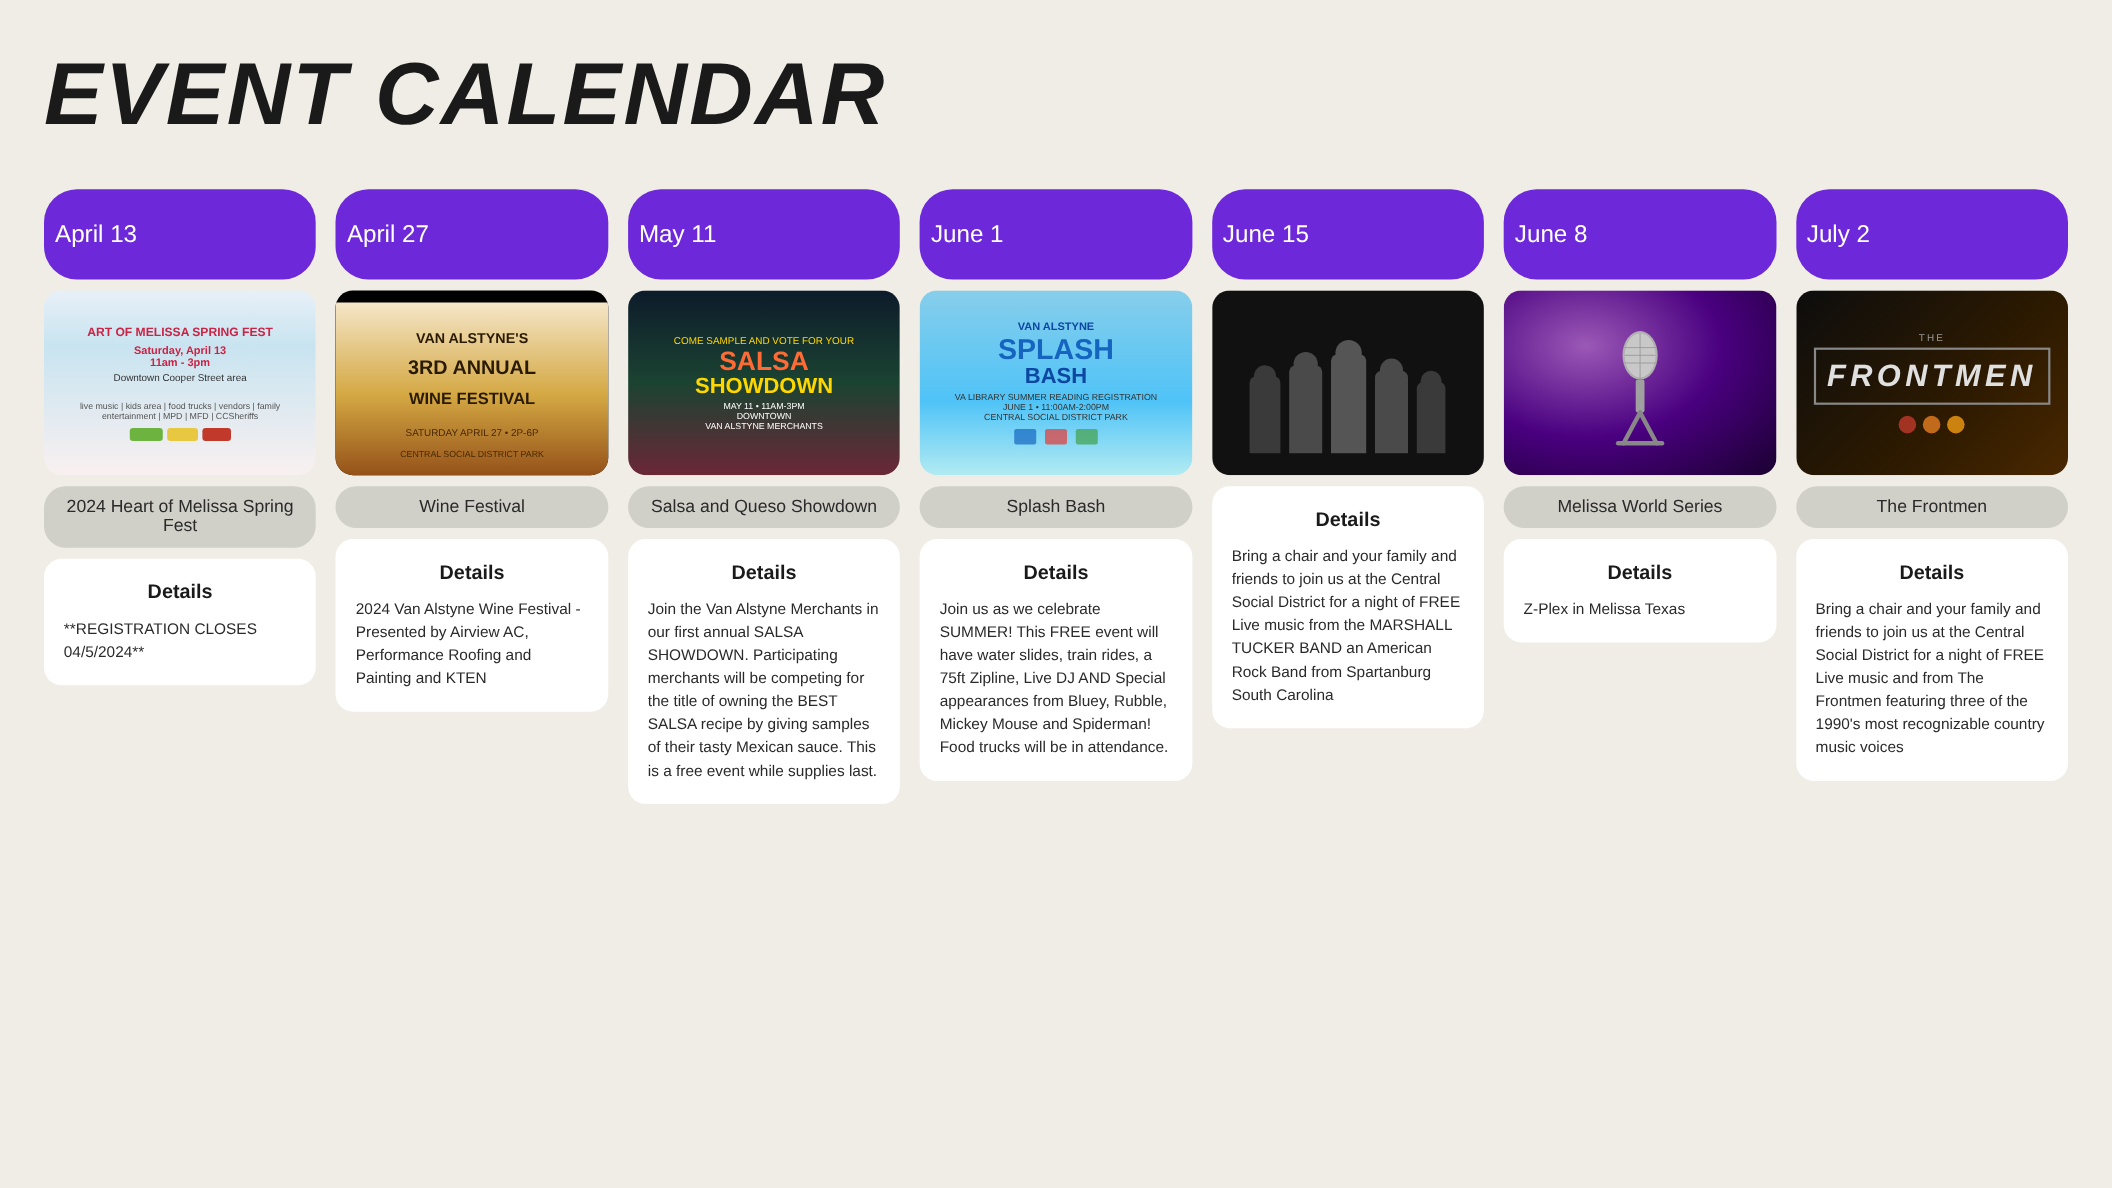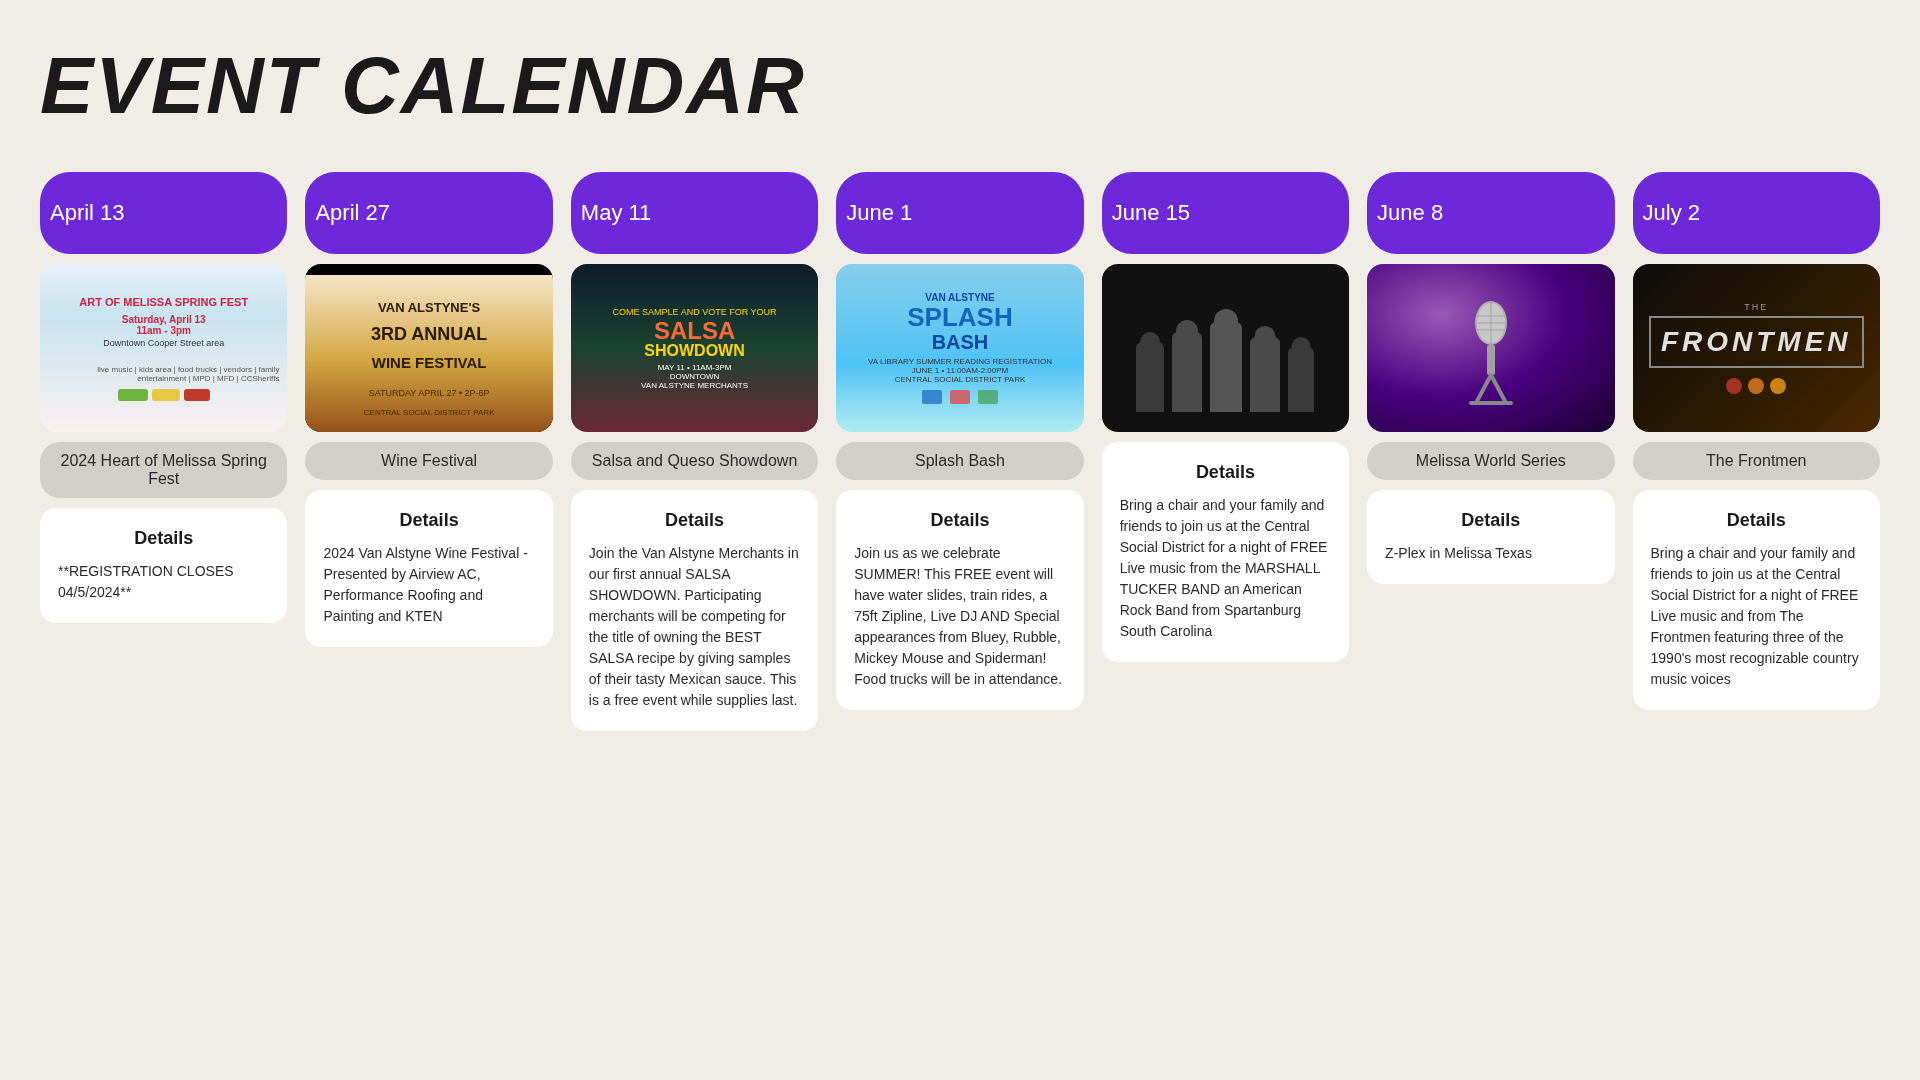--- a/index.html
+++ b/index.html
@@ -84,21 +84,21 @@
 <div class="events-grid">
 
   <div class="event-card">
     <div class="date-badge">April 13</div>
     <div class="event-image-container">
       <div style="background: linear-gradient(180deg, #e8f0f8 0%, #c8e4f0 30%, #f9f0f0 100%); width:100%; height:100%; display:flex; flex-direction:column; align-items:center; justify-content:center; padding:8px;">
         <div style="font-size:11px; font-weight:900; color:#cc2244; text-align:center; text-transform:uppercase; line-height:1.3;">Art of Melissa Spring Fest</div>
         <div style="font-size:10px; font-weight:700; color:#cc2244; text-align:center; margin-top:4px;">Saturday, April 13</div>
         <div style="font-size:10px; font-weight:700; color:#cc2244; text-align:center;">11am - 3pm</div>
         <div style="font-size:9px; color:#333; text-align:center; margin-top:2px;">Downtown Cooper Street area</div>
-        <div style="font-size:8px; color:#555; text-align:right; margin-top:17px;">live music | kids area | food trucks | vendors | family entertainment | MPD | MFD | CCSheriffs</div>
+        <div style="font-size:8px; color:#555; text-align:center; margin-top:17px;">live music | kids area | food trucks | vendors | family entertainment | MPD | MFD | CCSheriffs</div>
         <div style="display:flex; gap:4px; margin-top:6px; align-items:center;">
           <div style="width:30px; height:12px; background:#6db33f; border-radius:3px;"></div>
           <div style="width:28px; height:12px; background:#e8c840; border-radius:3px;"></div>
           <div style="width:26px; height:12px; background:#c0392b; border-radius:3px;"></div>
         </div>
       </div>
     </div>
     <div class="event-name-badge">2024 Heart of Melissa Spring Fest</div>
     <div class="details-box">
       <div class="details-title">Details</div>
@@ -123,21 +123,21 @@
       <div class="details-text">2024 Van Alstyne Wine Festival - Presented by Airview AC, Performance Roofing and Painting and KTEN</div>
     </div>
   </div>
 
   <div class="event-card">
     <div class="date-badge">May 11</div>
     <div class="event-image-container">
       <div style="background: linear-gradient(180deg, #0d1b2a 0%, #1b4332 50%, #6b2737 100%); width:100%; height:100%; display:flex; flex-direction:column; align-items:center; justify-content:center; padding:8px;">
         <div style="font-size:9px; color:#ffd700; text-align:center; text-transform:uppercase; margin-bottom:2px;">Come Sample and Vote for your</div>
         <div style="font-size:24px; font-weight:900; color:#ff6b35; text-align:center; text-transform:uppercase; line-height:1;">SALSA</div>
-        <div style="font-size:16px; font-weight:900; color:#ffd700; text-align:left; text-transform:uppercase; line-height:1;">SHOWDOWN</div>
+        <div style="font-size:20px; font-weight:900; color:#ffd700; text-align:left; text-transform:uppercase; line-height:1;">SHOWDOWN</div>
         <div style="font-size:8px; color:#fff; text-align:center; margin-top:4px;">MAY 11 • 11AM-3PM</div>
         <div style="font-size:8px; color:#fff; text-align:center;">DOWNTOWN</div>
         <div style="font-size:8px; color:#fff; text-align:center;">VAN ALSTYNE MERCHANTS</div>
       </div>
     </div>
     <div class="event-name-badge">Salsa and Queso Showdown</div>
     <div class="details-box">
       <div class="details-title">Details</div>
       <div class="details-text">Join the Van Alstyne Merchants in our first annual SALSA SHOWDOWN. Participating merchants will be competing for the title of owning the BEST SALSA recipe by giving samples of their tasty Mexican sauce. This is a free event while supplies last.</div>
     </div>

